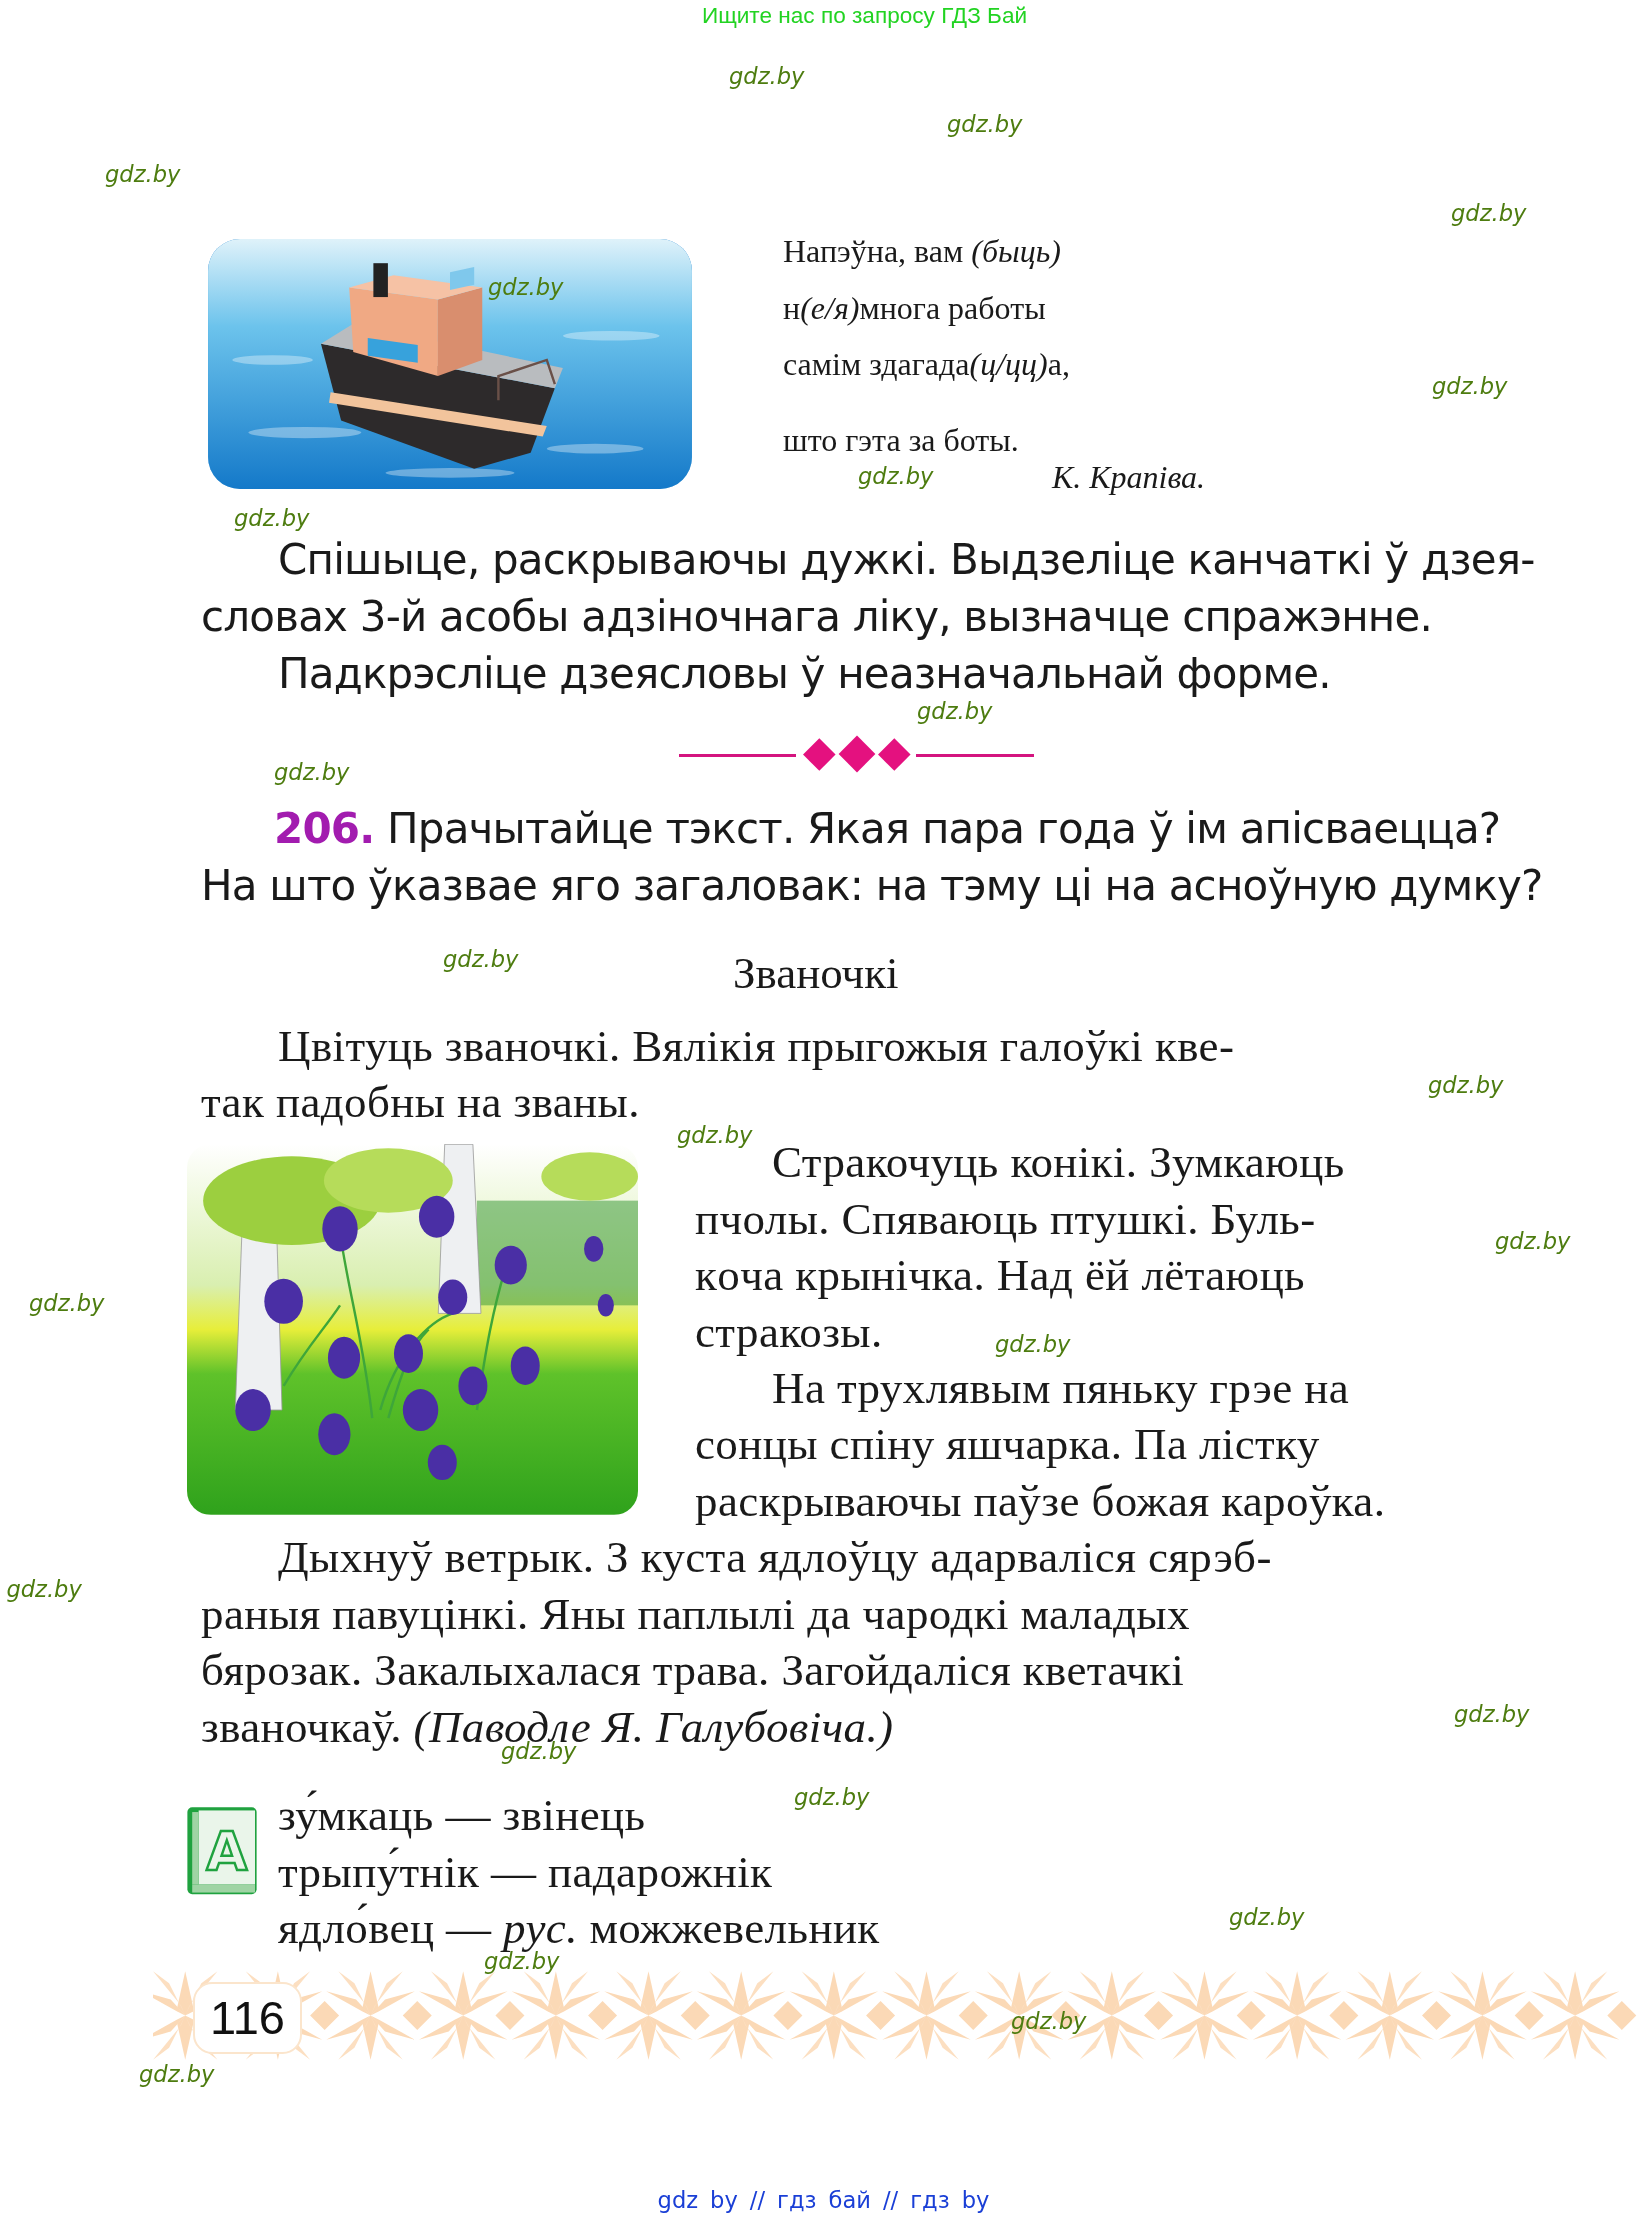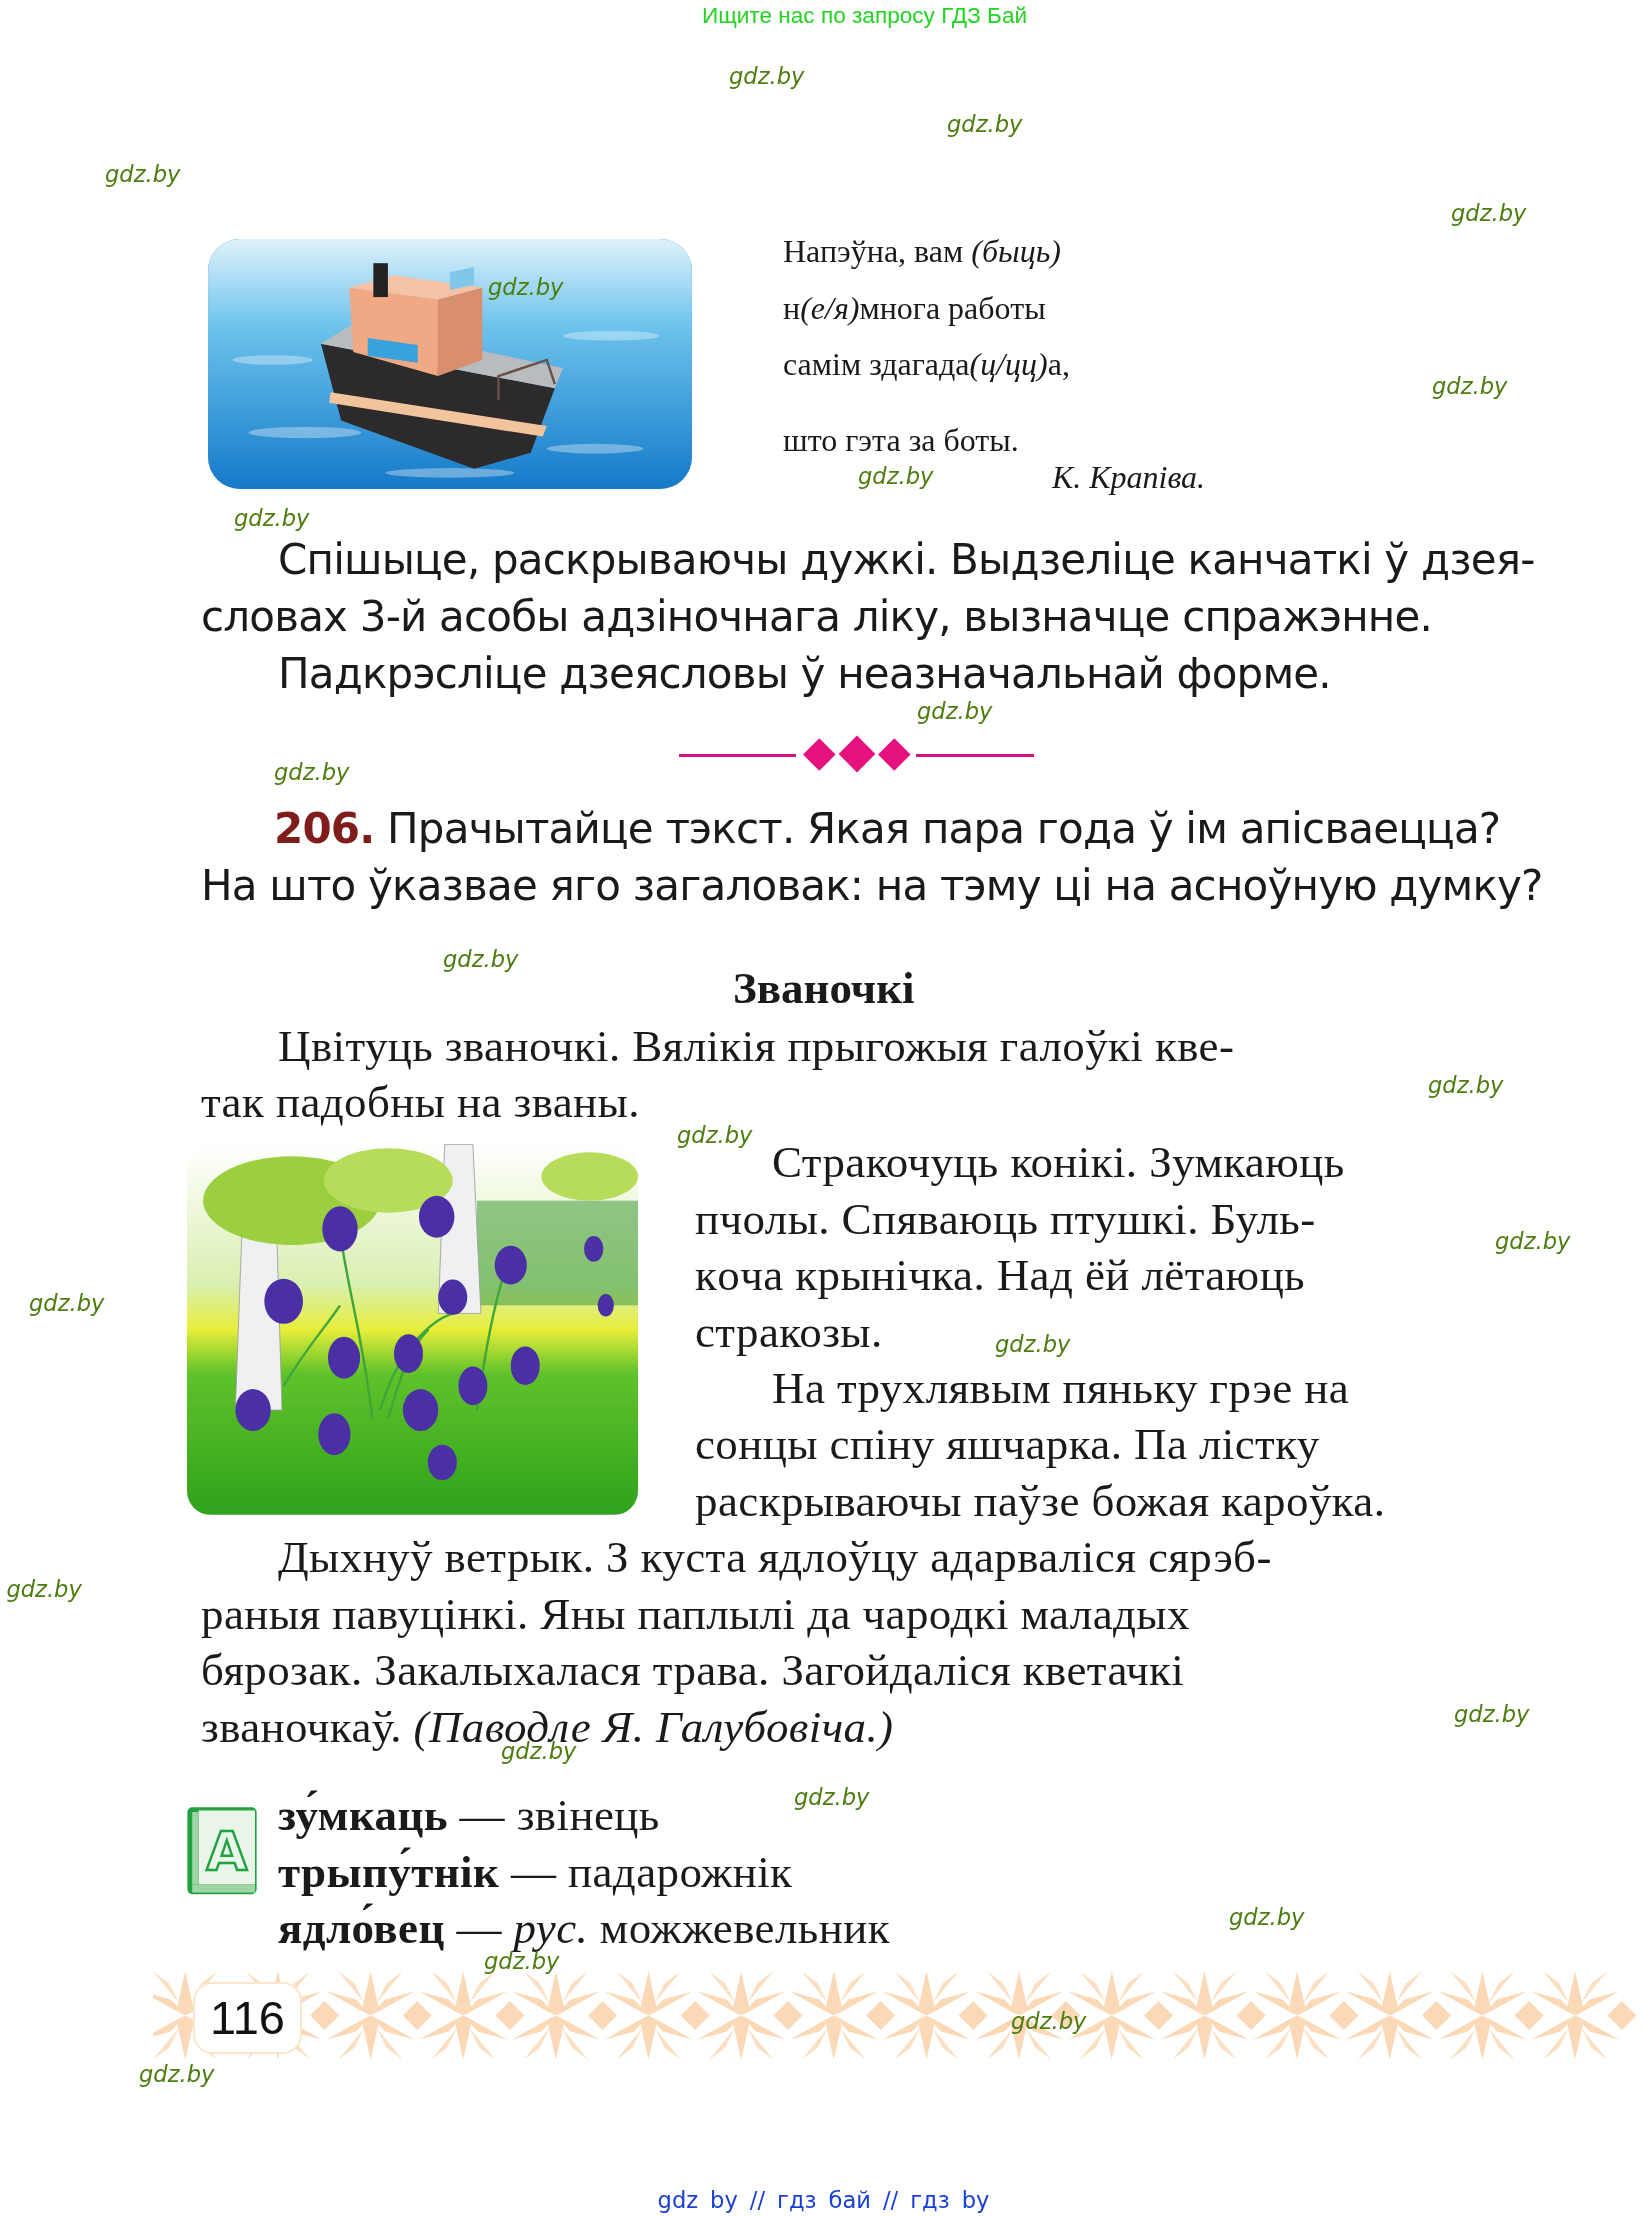--- a/index.html
+++ b/index.html
@@ -7,22 +7,22 @@
   .abs { position: absolute; white-space: nowrap; }
   .wm { position: absolute; font-family: "DejaVu Sans", sans-serif; font-size: 22.6px; color: #4d7c0f; white-space: nowrap; font-style: italic; }
   .top-banner { position: absolute; left: 0; width: 1647px; top: 3.2px; text-align: center; font-family: "Liberation Sans", sans-serif; font-size: 22.6px; color: #22d322; padding-left: 41px; }
   .footer-links { position: absolute; left: 0; width: 1647px; top: 2187px; text-align: center; font-family: "DejaVu Sans", sans-serif; font-size: 22.6px; color: #1a3fd6; word-spacing: 4.8px; }
   .serif { font-family: "Liberation Serif", "DejaVu Serif", serif; color: #1a1a1a; }
   .sans { font-family: "DejaVu Sans", sans-serif; color: #1a1a1a; }
   .poem { font-size: 32px; line-height: 56px; }
   .instr { font-size: 42px; letter-spacing: -0.8px; }
   .body-text { font-size: 45px; letter-spacing: 0.4px; }
   .italic { font-style: italic; }
-  .bold { font-weight: bold; margin-top: 15px; }
-  .ex-num { color: #7f1d1d; font-weight: bold; }
+  .bold { font-weight: normal; }
+  .ex-num { color: #a21caf; font-weight: bold; }
   .divider-line { position: absolute; height: 3.2px; background: #d4147f; }
   .diamond { position: absolute; background: #e4117f; transform: rotate(45deg); }
   .img-frame { position: absolute; border-radius: 32px; overflow: hidden; }
   .ornament-band { position: absolute; left: 153px; top: 1967px; width: 1493px; height: 97px; }
   .page-num-box { position: absolute; left: 193px; top: 1982px; width: 105px; height: 68px; background: #fff; border: 2.4px solid #fbe5cc; border-radius: 19.3px; text-align: center; font-family: "Liberation Sans", sans-serif; font-size: 47px; line-height: 68px; color: #111; }
 </style>
 </head>
 <body>
 
 <div class="top-banner">Ищите нас по запросу ГДЗ Бай</div>

